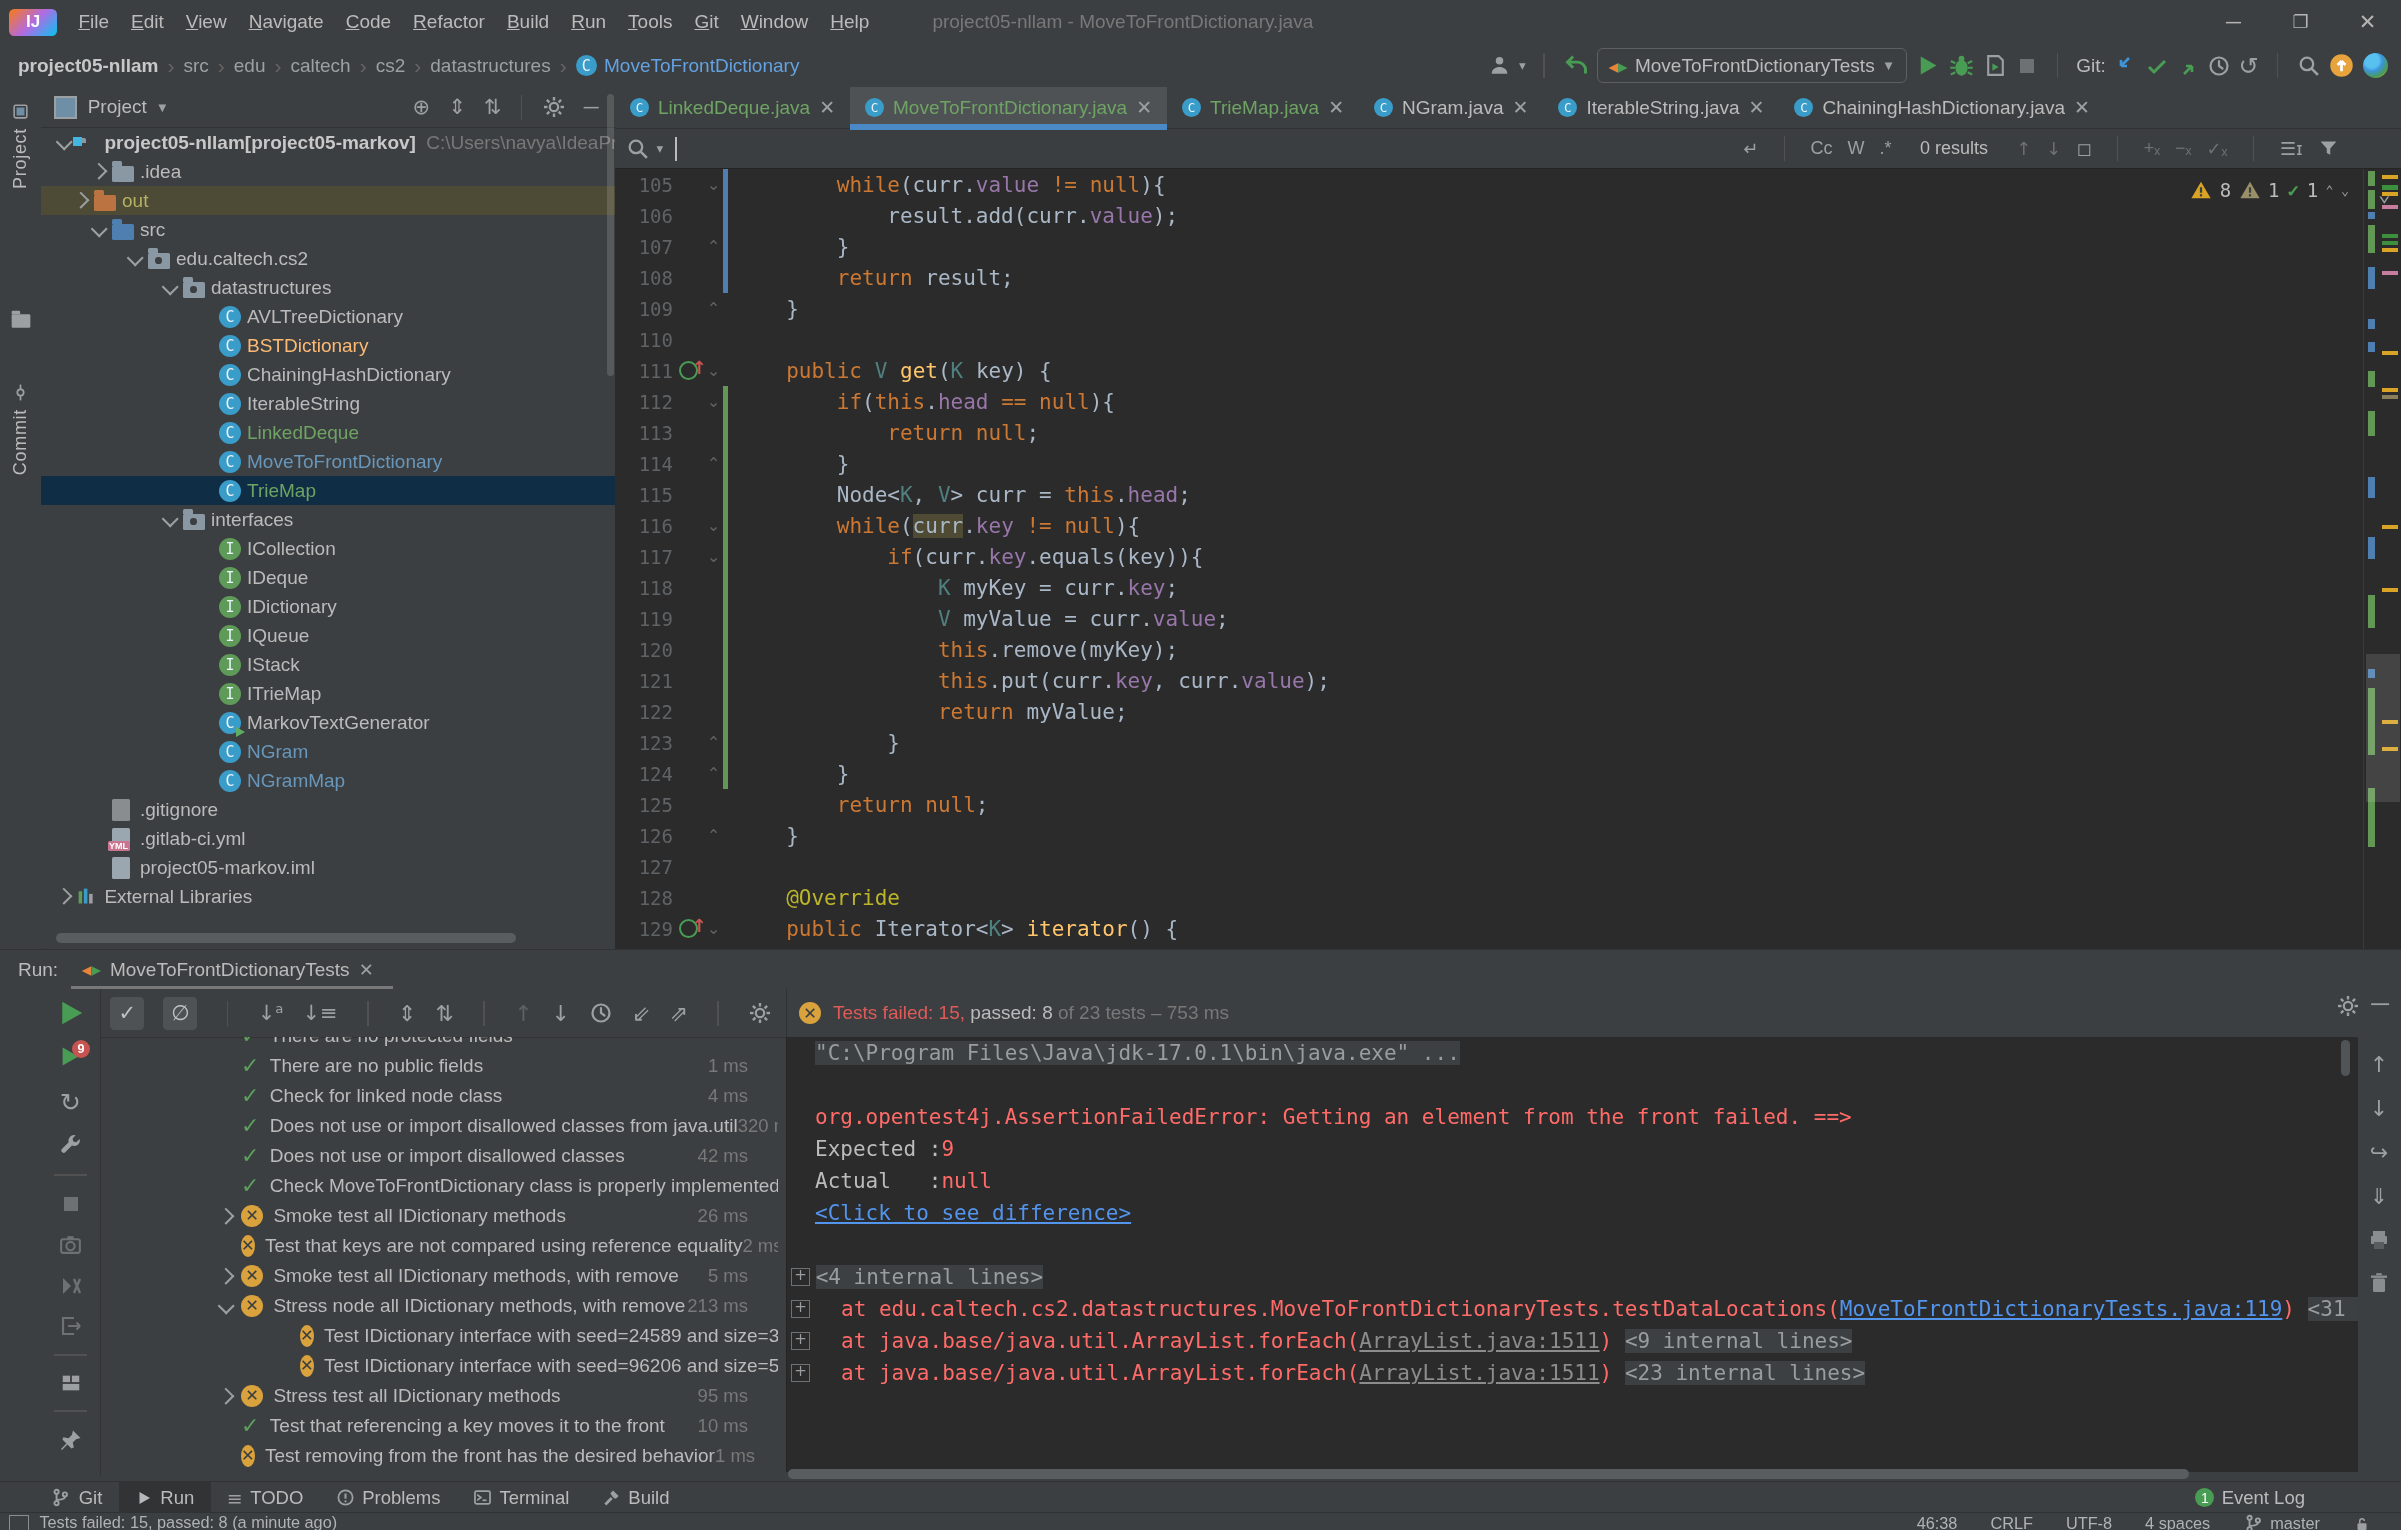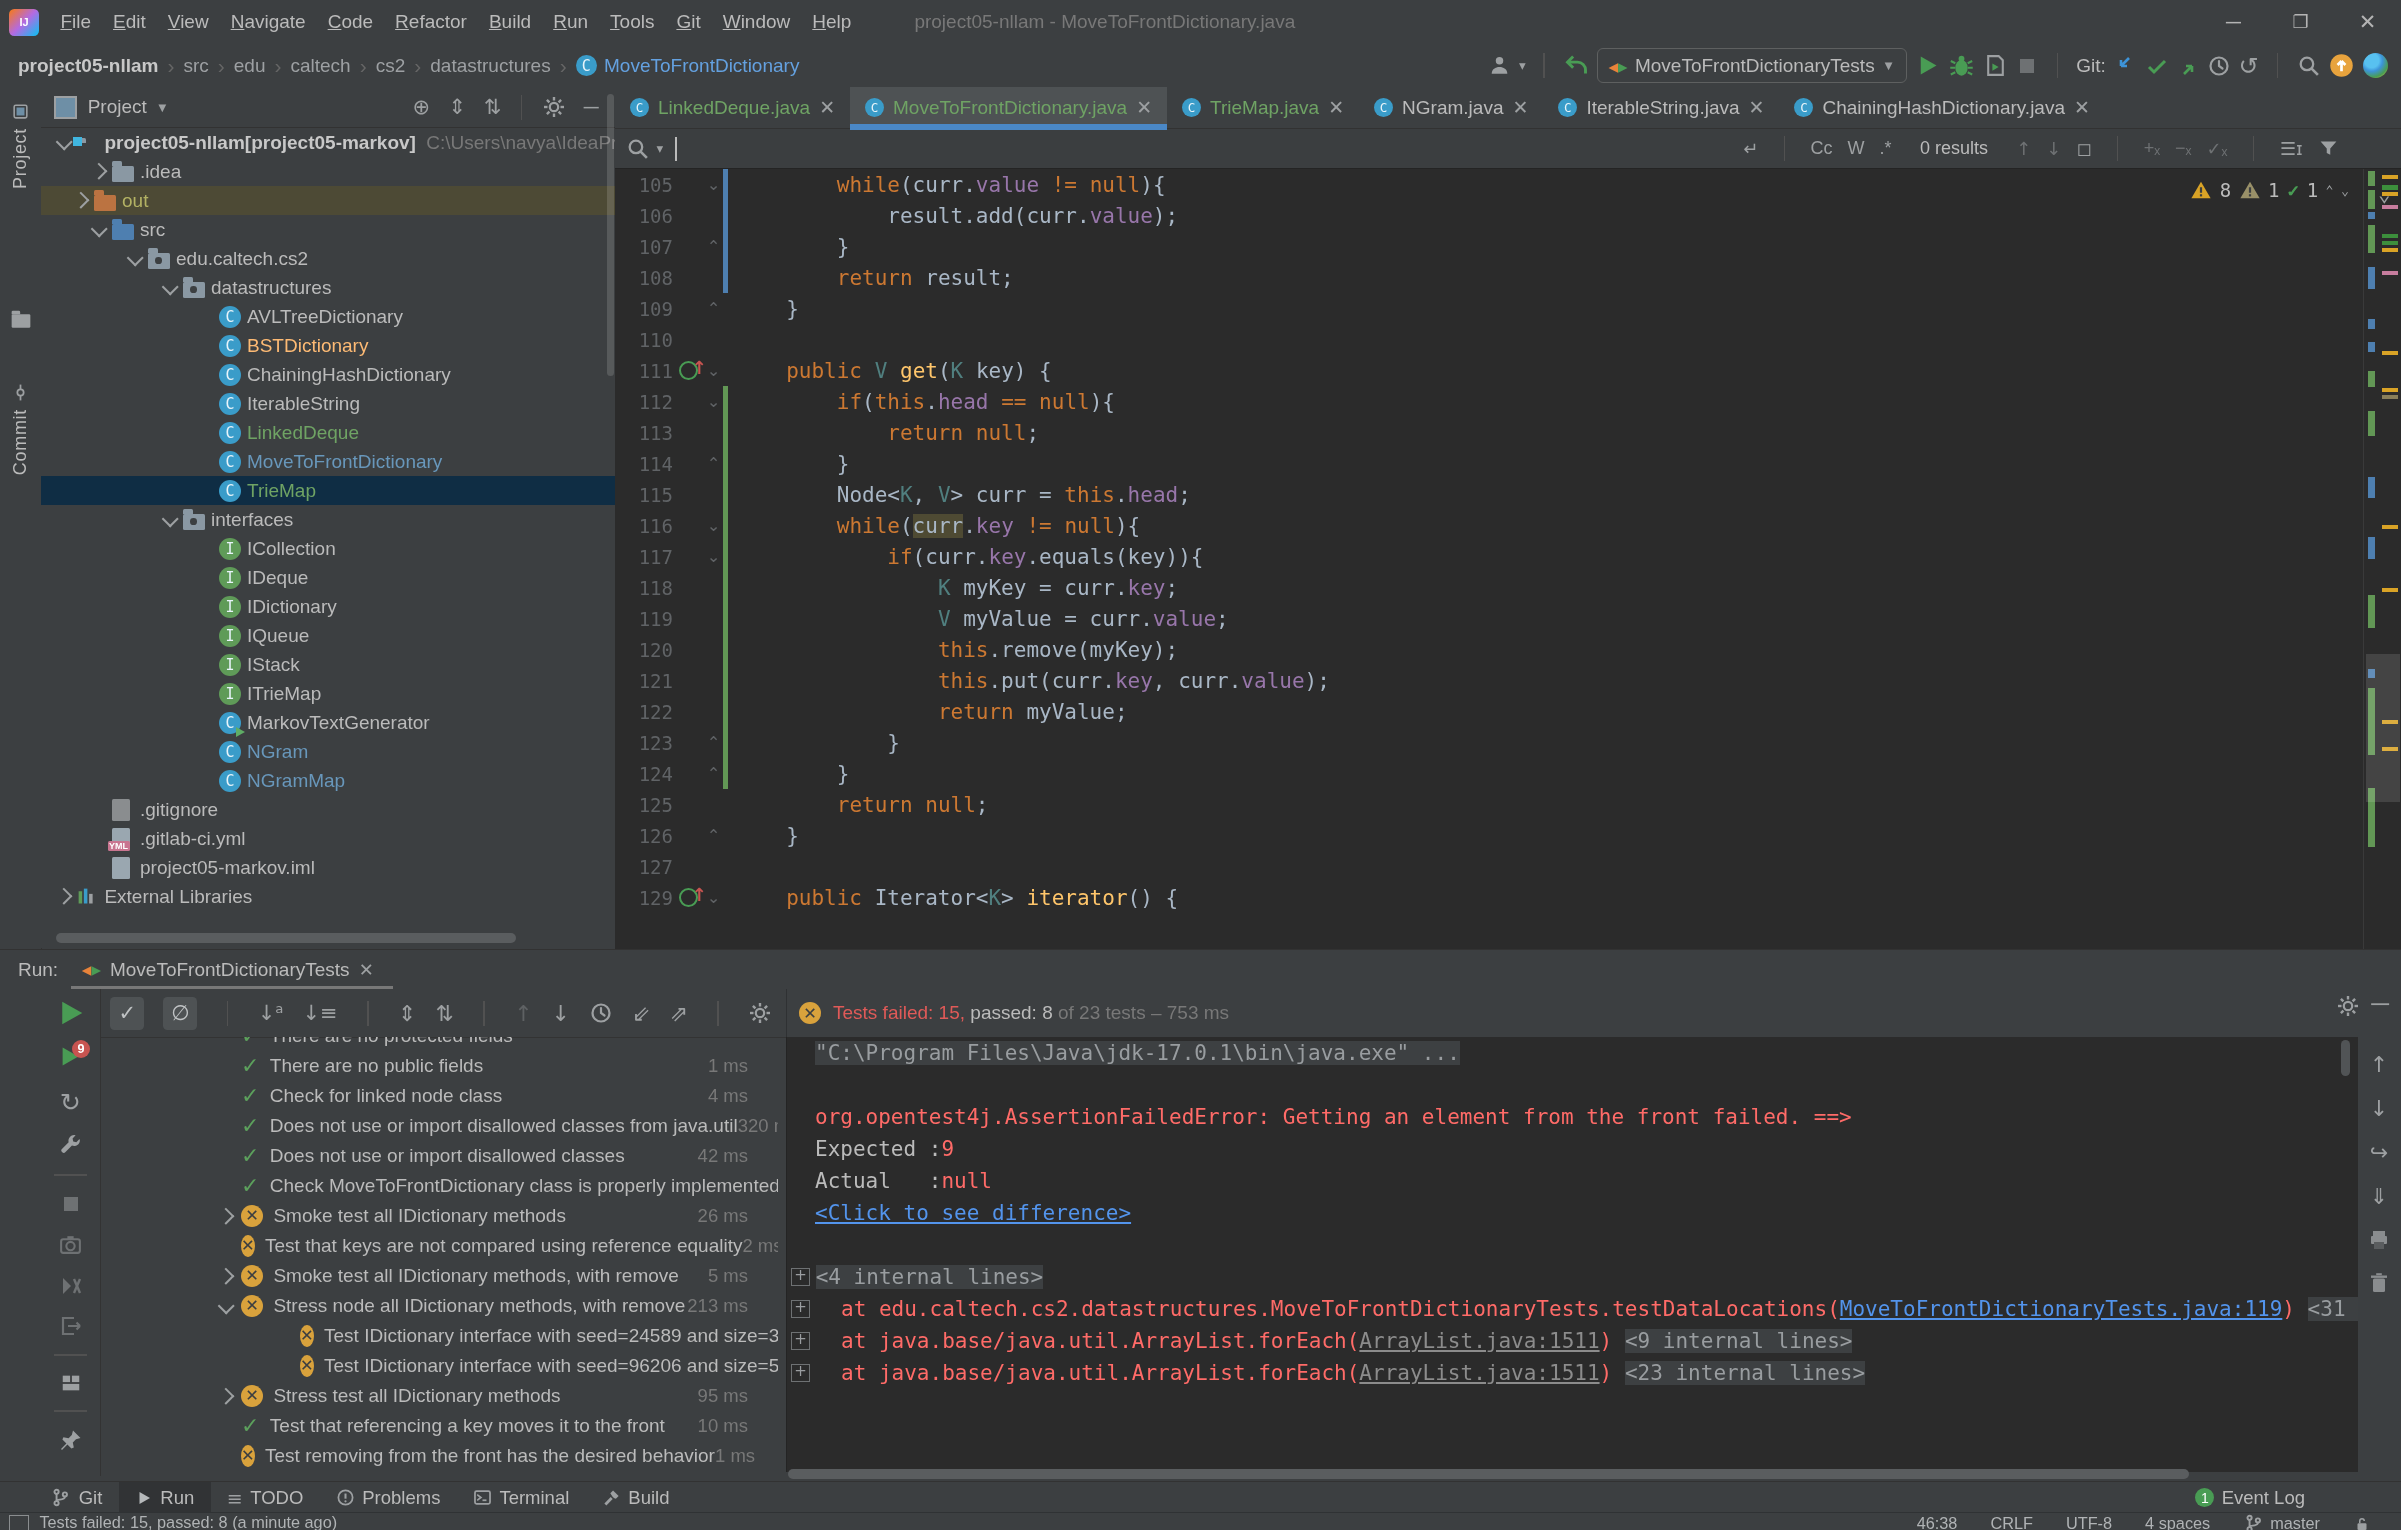--- a/index.html
+++ b/index.html
@@ -3,23 +3,23 @@
 <meta charset="utf-8">
 <style>
   html,body{margin:0;padding:0;background:#222;}
   .app{position:relative;width:2401px;height:1531px;background:#3c3f41;overflow:hidden;
        font-family:"Liberation Sans",sans-serif;color:#bbbbbb;font-size:19px;}
   .abs{position:absolute;}
   .row{display:flex;align-items:center;}
   .sep-v{width:1.5px;height:25px;background:#515151;margin:0 10.4px;}
   
   .titlebar{left:0;top:0;width:2401px;height:44px;background:#3c3f41;display:flex;align-items:center;border-bottom:1.5px solid #323232;}
-  .logo{width:30px;height:27px;margin:0 10.4px 0 9px;border-radius:5.2px;
+  .logo{width:48px;height:27px;margin:0 10.4px 0 9px;border-radius:5.2px;
         background:linear-gradient(135deg,#f97a12 0%,#b36ae2 50%,#07c3f2 100%);
-        color:#fff;font-size:11px;font-weight:bold;display:flex;align-items:center;justify-content:center;}
+        color:#fff;font-size:17px;font-weight:bold;display:flex;align-items:center;justify-content:center;}
   .menu-item{display:inline-block;padding:0 11px;color:#bbb;}
   .menu-item::first-letter{text-decoration:underline;}
   .win-title{color:#787878;margin-left:52px;}
   .win-controls{margin-left:auto;display:flex;align-items:center;}
   .win-btn{width:67px;text-align:center;color:#b4b4b4;font-size:21px;}
   
   .navbar{left:0;top:44px;width:2401px;height:43px;background:#3c3f41;display:flex;align-items:center;border-bottom:1.5px solid #323232;}
   .crumbs{display:flex;align-items:center;padding-left:18px;}
   .crumb{color:#9da0a3;}
   .crumb.first{font-weight:bold;color:#c8c8c8;}
@@ -739,20 +739,27 @@
           <pre><span class="tk-d">    }</span></pre>
         </div>
         <div class="cl">
           <span class="num">127</span>
           <span class="gslot"></span>
           <span class="fold"></span>
           <span class="vcs"></span>
           <pre></pre>
         </div>
         <div class="cl">
+          <span class="num">128</span>
+          <span class="gslot"></span>
+          <span class="fold"></span>
+          <span class="vcs"></span>
+          <pre><span class="tk-d">    </span><span class="tk-a">@Override</span></pre>
+        </div>
+        <div class="cl">
           <span class="num">129</span>
           <span class="gslot">
             <span class="ovr"></span>
           </span>
           <span class="fold">⌄</span>
           <span class="vcs"></span>
           <pre><span class="tk-d">    </span><span class="tk-k">public</span><span class="tk-d"> Iterator&lt;</span><span class="tk-t">K</span><span class="tk-d">&gt; </span><span class="tk-m">iterator</span><span class="tk-d">() {</span></pre>
         </div>
         <div class="insp">
         <span id="warn-tri">

